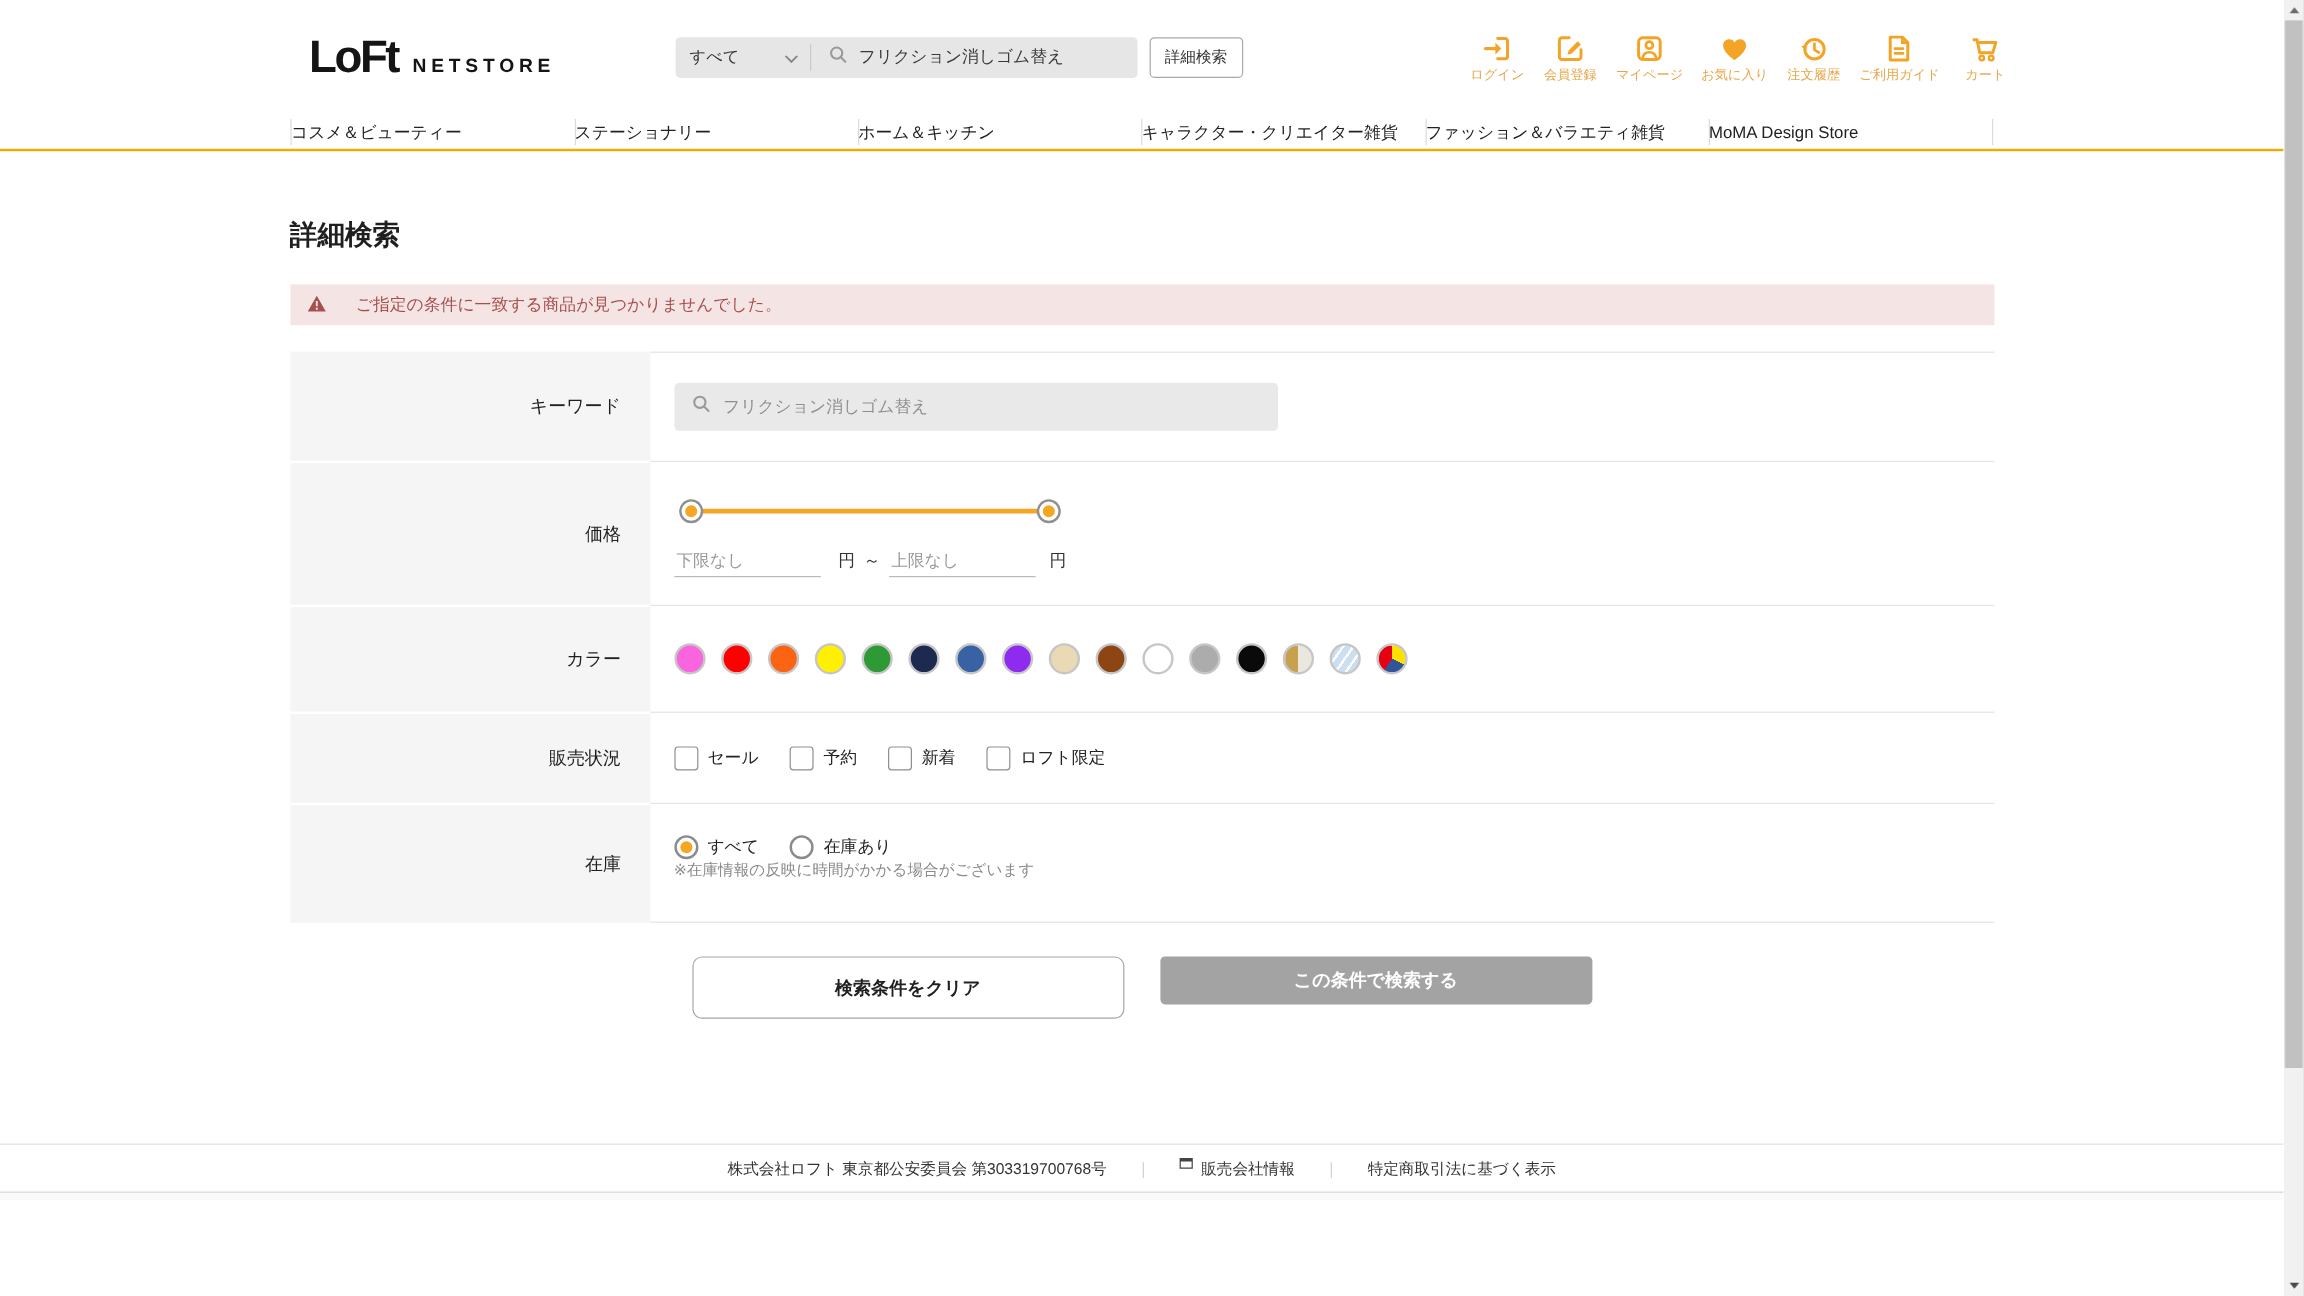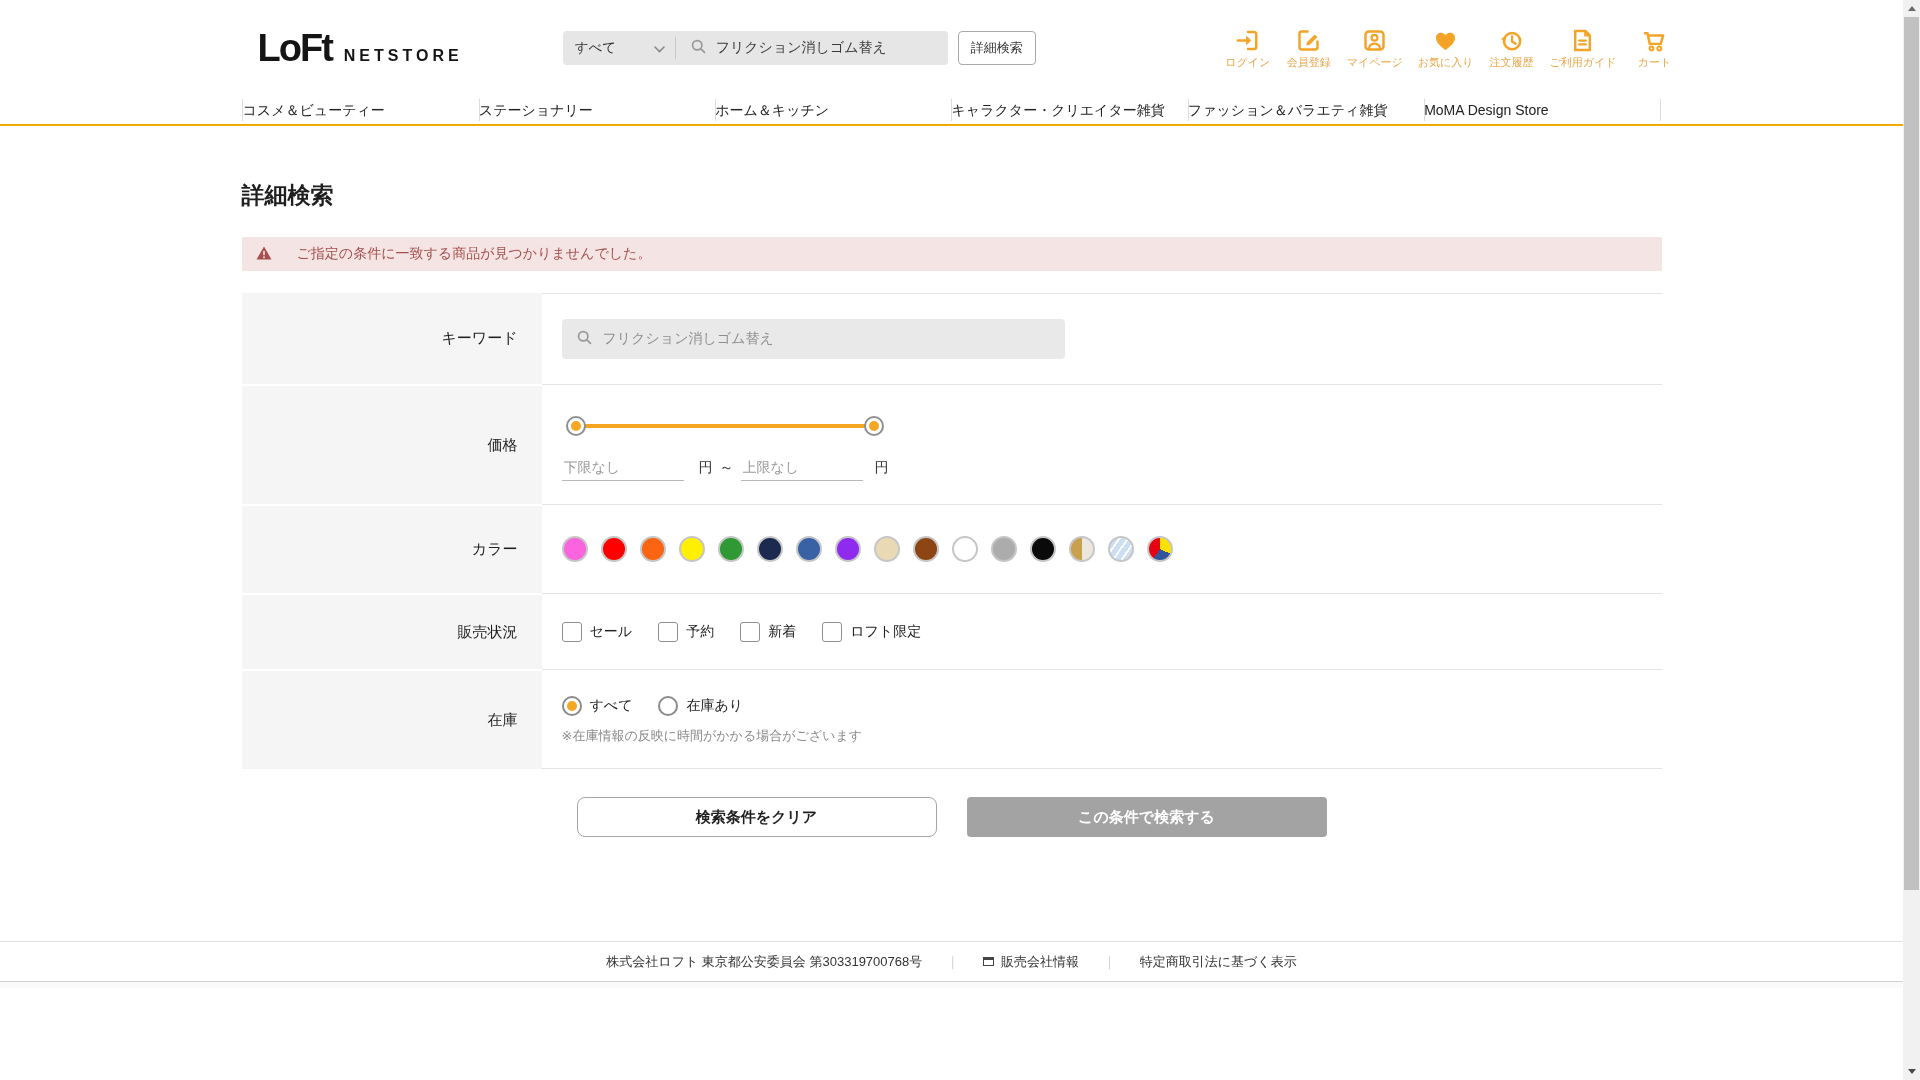--- a/index.html
+++ b/index.html
@@ -89,33 +89,33 @@
 
   .check-group { display:flex; gap:26px; }
   .check-item { display:flex; align-items:center; gap:8px; font-size:14px; color:#222; cursor:pointer; }
   .checkbox { width:20px; height:20px; border:1px solid #8F8F8F; border-radius:3px; background:#fff; }
 
   .radio-group { display:flex; gap:26px; }
   .radio-item { display:flex; align-items:center; gap:8px; font-size:14px; color:#222; cursor:pointer; }
   .radio { width:20px; height:20px; border:2px solid #8A8A8A; border-radius:50%; background:#fff;
     display:flex; align-items:center; justify-content:center; }
   .radio.selected::after { content:''; width:10px; height:10px; border-radius:50%; background:#F5A623; }
-  .stock-note { margin-top:11px; font-size:13px; color:#8A8A8A; }
+  .stock-note { margin-top:0; font-size:13px; color:#8A8A8A; }
 
   .actions { display:flex; justify-content:center; gap:30px; margin-top:28px; }
-  .btn-clear { width:360px; height:40px; background:#fff; border:1px solid #A6A6A6;
+  .btn-clear { width:360px; height:52px; background:#fff; border:1px solid #A6A6A6;
     border-radius:8px; font-size:15px; font-weight:bold; color:#1f1f1f; cursor:pointer; font-family:inherit; }
   .btn-submit { width:360px; height:40px; background:#A3A3A3; border:none; border-radius:4px;
     font-size:15px; font-weight:bold; color:#fff; cursor:pointer; font-family:inherit; }
 
   
   .footer { margin-top:104px; border-top:1px solid #E0E0E0; border-bottom:1px solid #CFCFCF;
     height:41px; display:flex; align-items:center; justify-content:center; font-size:13px; color:#333; }
   .footer-sep { color:#C8C8C8; margin:0 24px; }
-  .footer-link { display:flex; align-items:center; gap:7px; cursor:pointer; }
+  .footer-link { display:flex; align-items:flex-start; gap:7px; cursor:pointer; }
   .win-icon { width:11px; height:9px; border:1px solid #444; border-top:3px solid #444; display:inline-block; }
   .bottom-strip { height:6px; background:#FAFAFA; }
 
   
   .scrollbar { position:fixed; top:0; right:0; width:17px; height:1080px; background:#F1F1F1; }
   .sb-arrow { position:absolute; left:0; width:17px; height:17px; display:flex;
     align-items:center; justify-content:center; cursor:pointer; }
   .sb-arrow.up { top:0; } .sb-arrow.down { bottom:0; }
   .sb-tri-up { width:0; height:0; border-left:4px solid transparent; border-right:4px solid transparent;
     border-bottom:5px solid #6B6B6B; }

